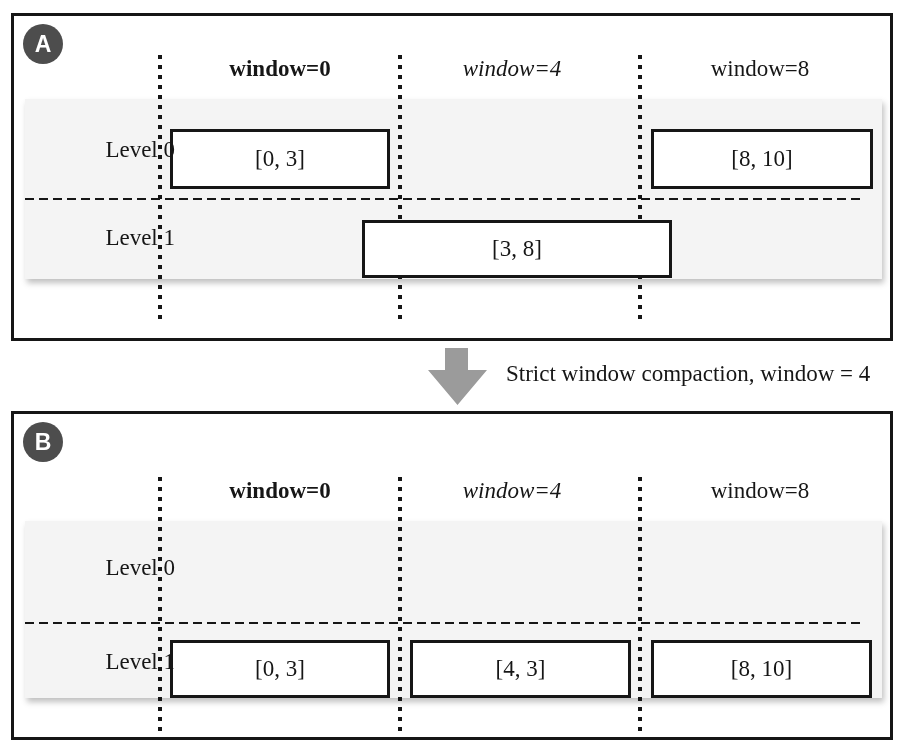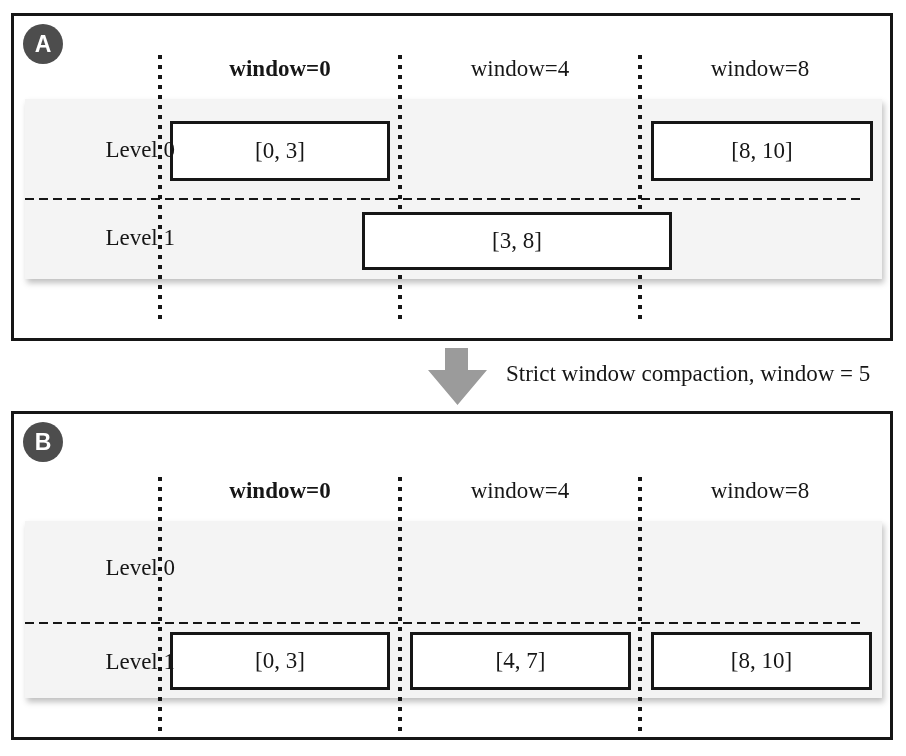--- a/index.html
+++ b/index.html
@@ -48,21 +48,21 @@
   .col-label {
     position: absolute;
     width: 240px;
     height: 26px;
     line-height: 26px;
     text-align: center;
     font-size: 23px;
     z-index: 5;
   }
   .col-0 { left: 146px; font-weight: bold; }
-  .col-1 { left: 386px; }
+  .col-1 { left: 378px; font-style: italic; }
   .col-2 { left: 626px; font-family: Liberation Serif, serif; }
   #panel-a .col-label { top: 40px; }
   #panel-b .col-label { top: 64px; }
 
   
   .vline {
     position: absolute;
     width: 4px;
     background: repeating-linear-gradient(to bottom, #161616 0 4px, transparent 4px 10px);
     z-index: 3;
@@ -117,20 +117,21 @@
   .ibox {
     position: absolute;
     background: #ffffff;
     border: 3px solid #161616;
     box-sizing: border-box;
     display: flex;
     align-items: center;
     justify-content: center;
     font-size: 23px;
     z-index: 4;
+    margin-top: 8px;
   }
   #box-a-l0w0 { left: 156px; top: 105px; width: 220px; height: 60px; }
   #box-a-l0w8 { left: 637px; top: 105px; width: 222px; height: 60px; }
   #box-a-l1   { left: 348px; top: 196px; width: 310px; height: 58px; }
   #box-b-l1w0 { left: 156px; top: 218px; width: 220px; height: 58px; }
   #box-b-l1w4 { left: 396px; top: 218px; width: 221px; height: 58px; }
   #box-b-l1w8 { left: 637px; top: 218px; width: 221px; height: 58px; }
 
   
   .down-arrow {
@@ -176,21 +177,21 @@
     </div>
     <div class="ibox" id="box-a-l0w8">
       <span>[8, 10]</span>
     </div>
     <div class="ibox" id="box-a-l1">
       <span>[3, 8]</span>
     </div>
   </div>
 
   <div class="down-arrow"></div>
-  <div class="transition-caption">Strict window compaction, window = 5</div>
+  <div class="transition-caption">Strict window compaction, window = 4</div>
 
   <div class="panel" id="panel-b">
     <div class="badge">B</div>
 
     <div class="col-label col-0">window=0</div>
     <div class="col-label col-1">window=4</div>
     <div class="col-label col-2">window=8</div>
 
     <div class="band"></div>
     <div class="hdash"></div>
@@ -199,20 +200,20 @@
     <div class="vline vl-1"></div>
     <div class="vline vl-2"></div>
 
     <div class="row-label row-0">Level 0</div>
     <div class="row-label row-1">Level 1</div>
 
     <div class="ibox" id="box-b-l1w0">
       <span>[0, 3]</span>
     </div>
     <div class="ibox" id="box-b-l1w4">
-      <span>[4, 7]</span>
+      <span>[4, 3]</span>
     </div>
     <div class="ibox" id="box-b-l1w8">
       <span>[8, 10]</span>
     </div>
   </div>
 
 </div>
 
 </body></html>

